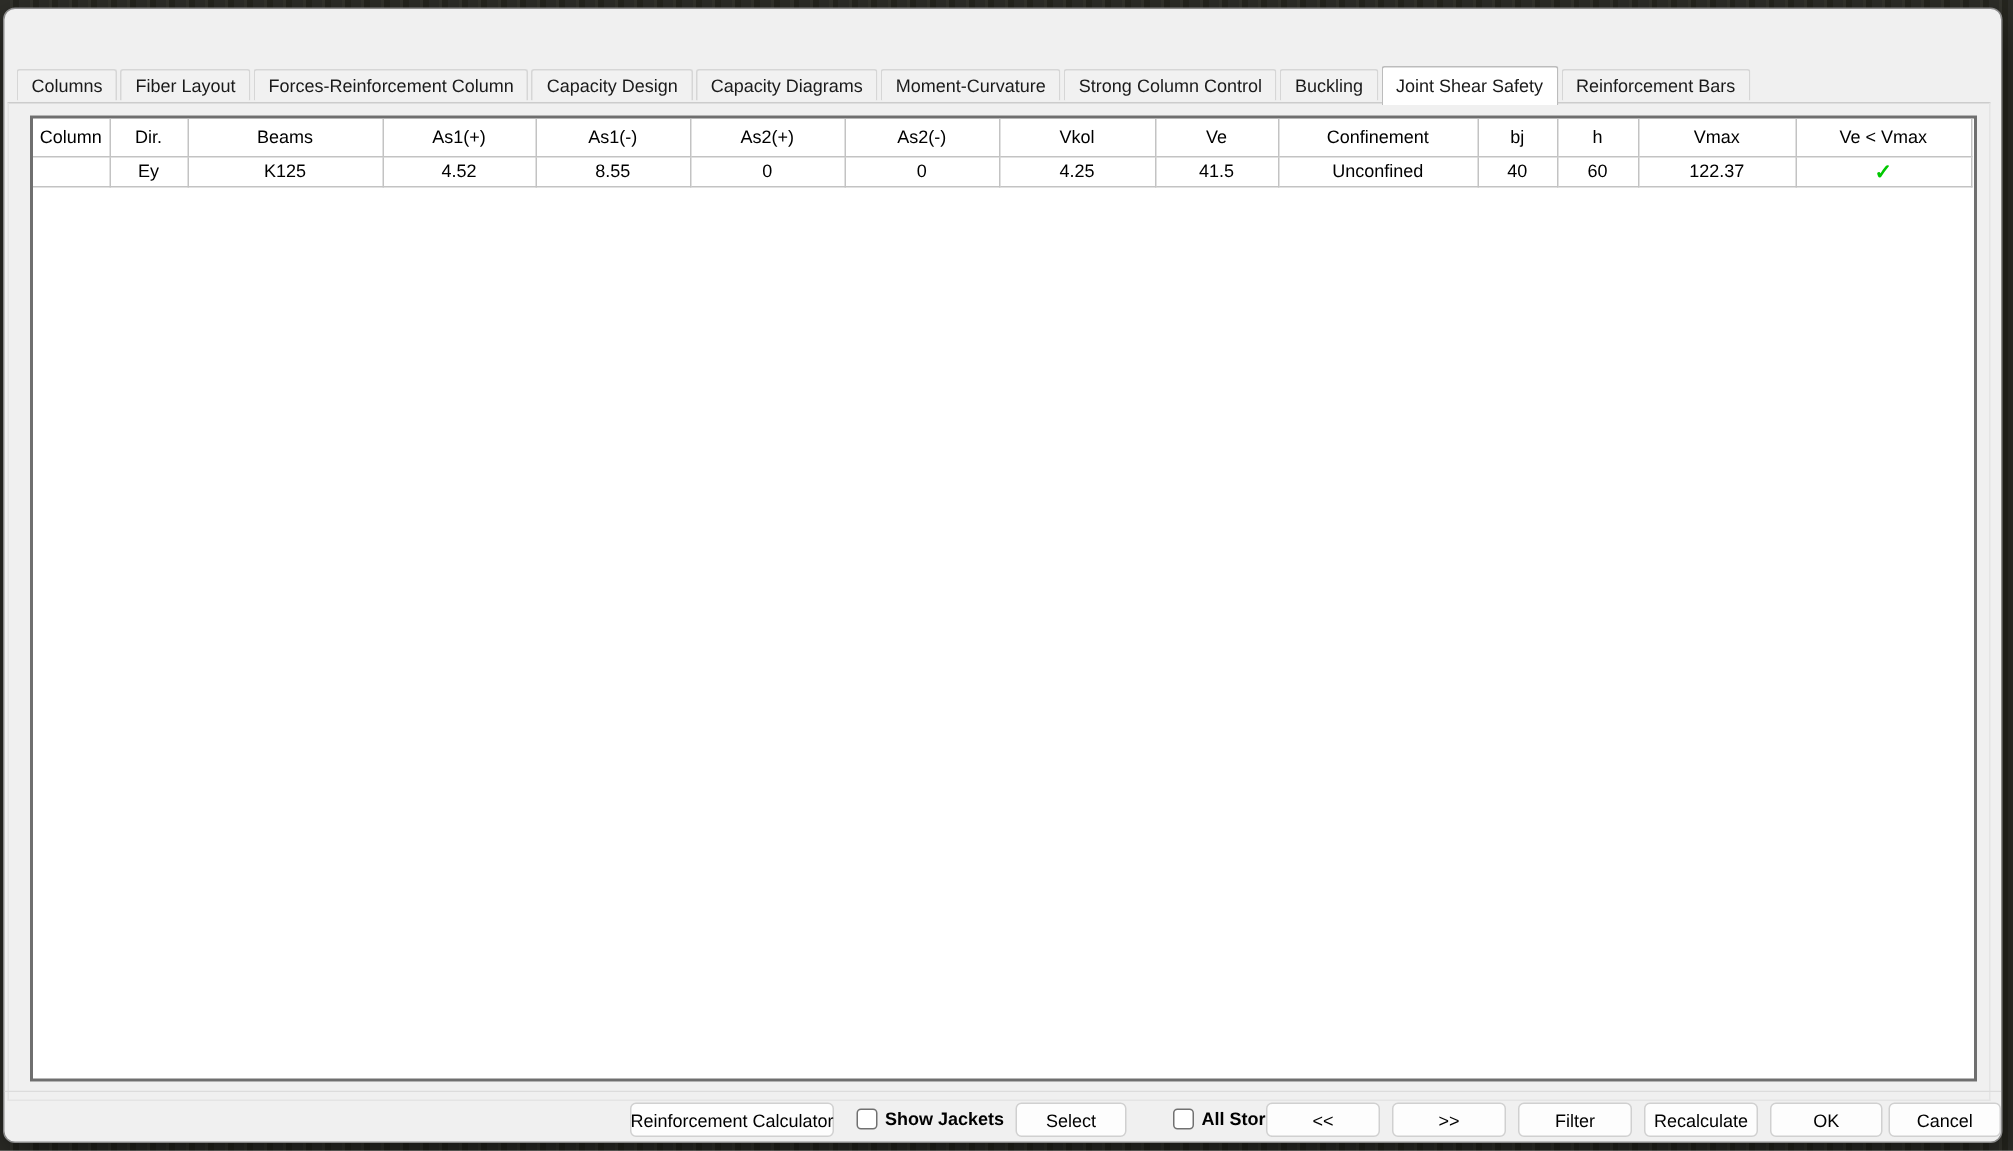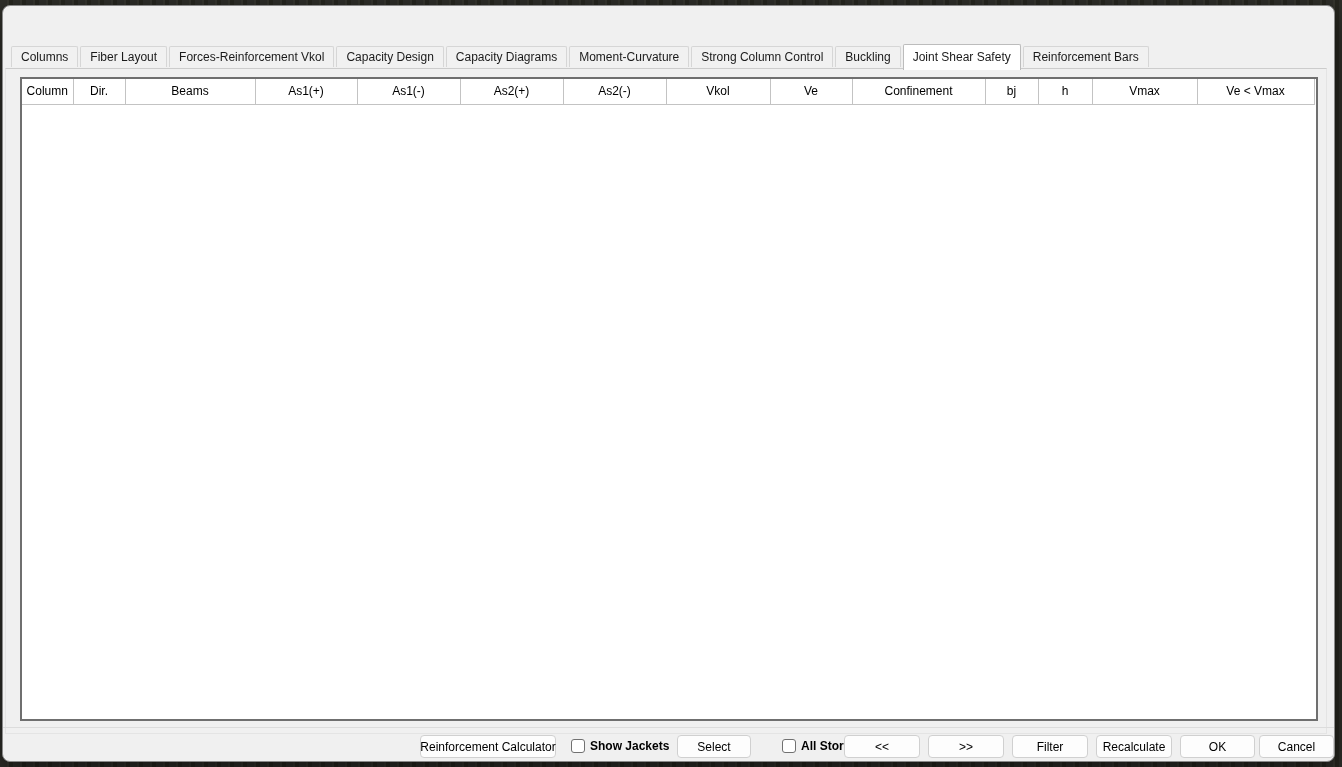--- a/index.html
+++ b/index.html
@@ -91,21 +91,21 @@
 </style>
 </head>
 <body>
 
 <div class="dialog">
 
 
   <div class="tab-strip">
       <div class="tab">Columns</div>
       <div class="tab">Fiber Layout</div>
-      <div class="tab">Forces-Reinforcement Vkol</div>
+      <div class="tab">Forces-Reinforcement Column</div>
       <div class="tab">Capacity Design</div>
       <div class="tab">Capacity Diagrams</div>
       <div class="tab">Moment-Curvature</div>
       <div class="tab">Strong Column Control</div>
       <div class="tab">Buckling</div>
       <div class="tab active">Joint Shear Safety</div>
       <div class="tab">Reinforcement Bars</div>
     </div>
 
   <div class="tab-page">
@@ -141,20 +141,37 @@
               <th>Ve</th>
               <th>Confinement</th>
               <th>bj</th>
               <th>h</th>
               <th>Vmax</th>
               <th>Ve &lt; Vmax</th>
               <th class="filler"></th>
             </tr>
         </thead>
         <tbody>
+            <tr>
+              <td></td>
+              <td>Ey</td>
+              <td>K125</td>
+              <td>4.52</td>
+              <td>8.55</td>
+              <td>0</td>
+              <td>0</td>
+              <td>4.25</td>
+              <td>41.5</td>
+              <td>Unconfined</td>
+              <td>40</td>
+              <td>60</td>
+              <td>122.37</td>
+              <td class="check"><span style="color: rgb(0, 200, 0);">✓</span></td>
+              <td class="filler"></td>
+            </tr>
           </tbody>
       </table>
     </div>
   </div>
 
   <div class="footer">
     <div class="btn b-calc">Reinforcement Calculator</div>
 
     <div class="checkgroup cg-jackets">
       <span class="cbox"></span>

